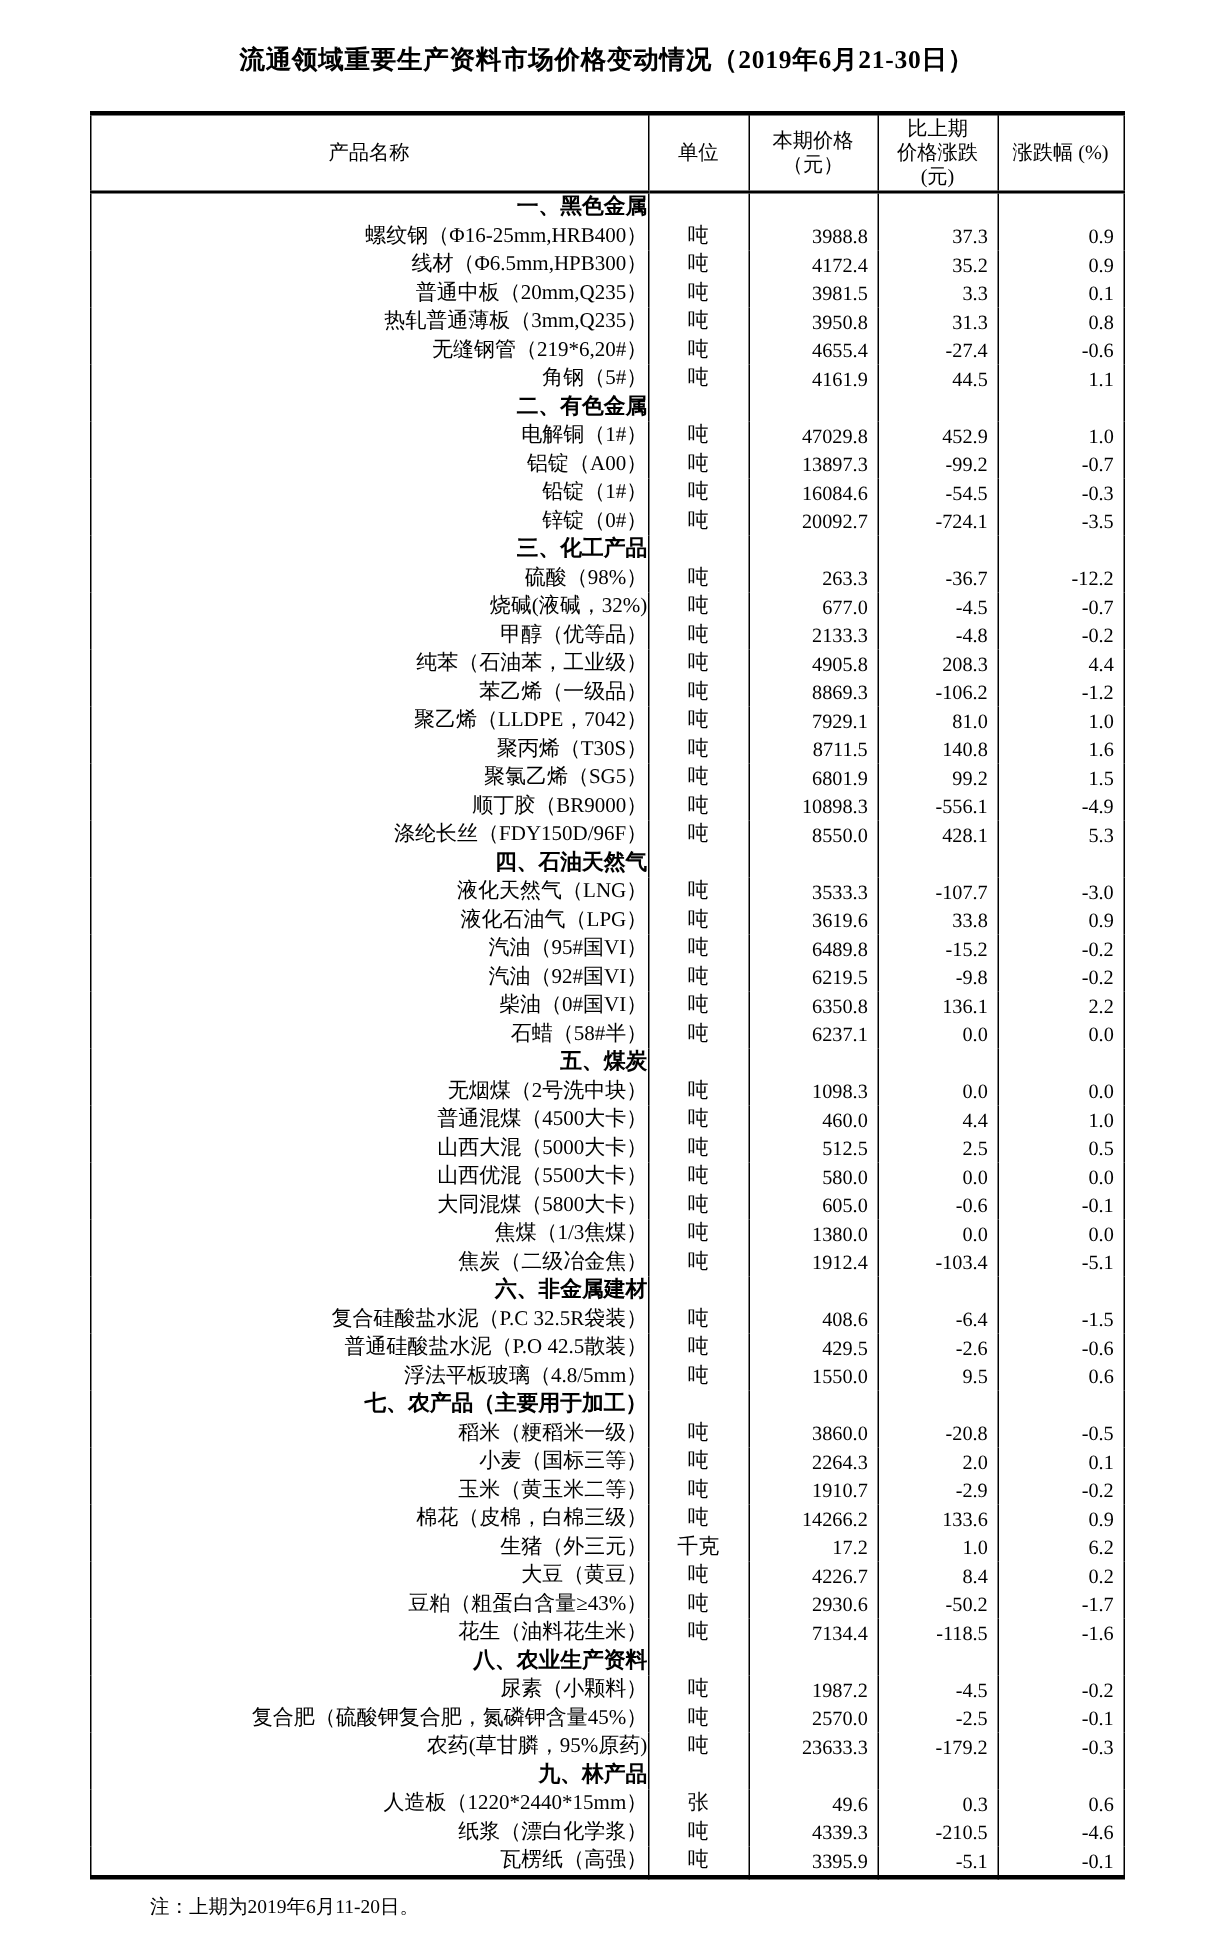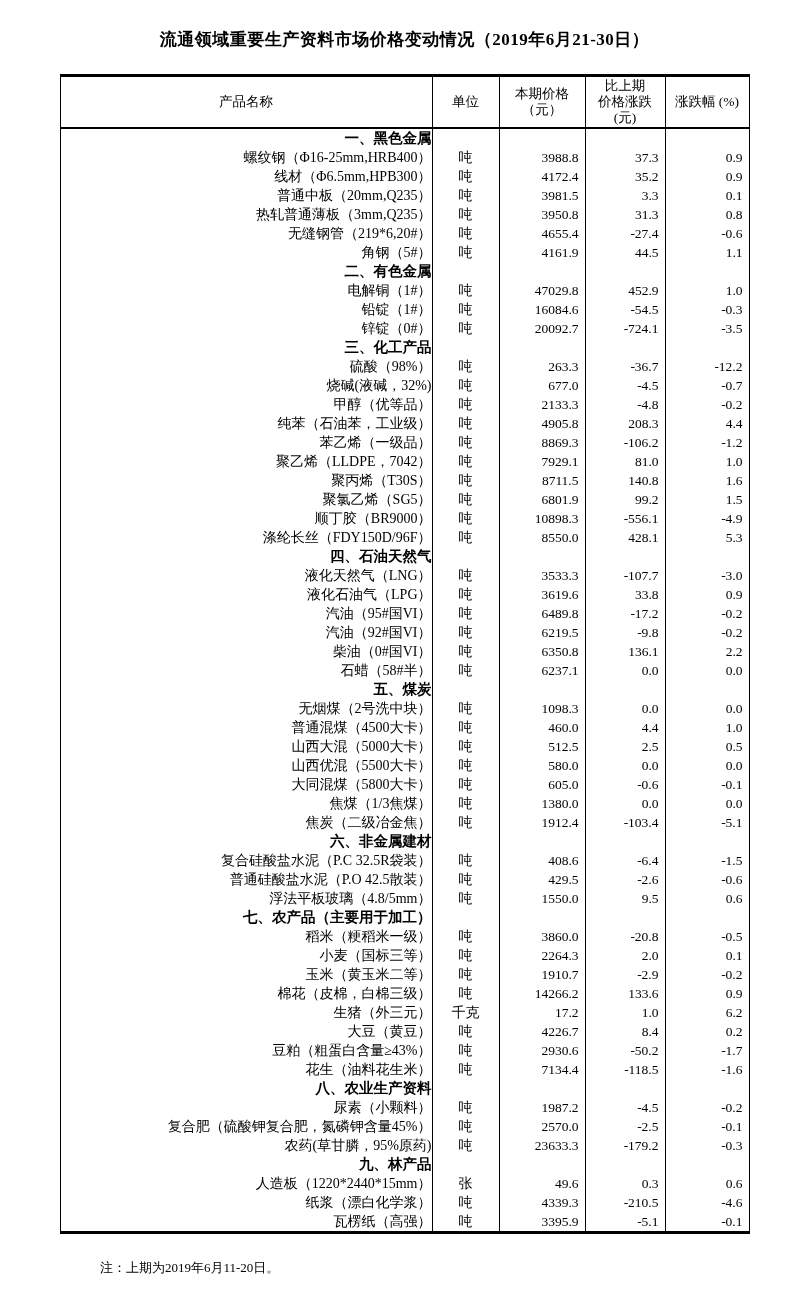--- a/index.html
+++ b/index.html
@@ -77,21 +77,21 @@
   }
   td.unit {
     text-align: center;
   }
   td.num {
     text-align: right;
     padding-right: 6px;
     font-size: 13.5px;
   }
   .note {
-    margin: 25px 0 0 100px;
+    margin: 9px 0 0 100px;
     font-size: 13px;
   }
 </style>
 </head>
 <body>
 
 <div class="page">
 
   <div class="title">流通领域重要生产资料市场价格变动情况（2019年6月21-30日）</div>
 
@@ -173,20 +173,27 @@
           <td class="num"></td>
         </tr>
         <tr>
           <td class="name">电解铜（1#）</td>
           <td class="unit">吨</td>
           <td class="num">47029.8</td>
           <td class="num">452.9</td>
           <td class="num">1.0</td>
         </tr>
         <tr>
+          <td class="name">铝锭（A00）</td>
+          <td class="unit">吨</td>
+          <td class="num">13897.3</td>
+          <td class="num">-99.2</td>
+          <td class="num">-0.7</td>
+        </tr>
+        <tr>
           <td class="name">铅锭（1#）</td>
           <td class="unit">吨</td>
           <td class="num">16084.6</td>
           <td class="num">-54.5</td>
           <td class="num">-0.3</td>
         </tr>
         <tr>
           <td class="name">锌锭（0#）</td>
           <td class="unit">吨</td>
           <td class="num">20092.7</td>
@@ -288,21 +295,21 @@
           <td class="name">液化石油气（LPG）</td>
           <td class="unit">吨</td>
           <td class="num">3619.6</td>
           <td class="num">33.8</td>
           <td class="num">0.9</td>
         </tr>
         <tr>
           <td class="name">汽油（95#国VI）</td>
           <td class="unit">吨</td>
           <td class="num">6489.8</td>
-          <td class="num">-17.2</td>
+          <td class="num">-15.2</td>
           <td class="num">-0.2</td>
         </tr>
         <tr>
           <td class="name">汽油（92#国VI）</td>
           <td class="unit">吨</td>
           <td class="num">6219.5</td>
           <td class="num">-9.8</td>
           <td class="num">-0.2</td>
         </tr>
         <tr>

